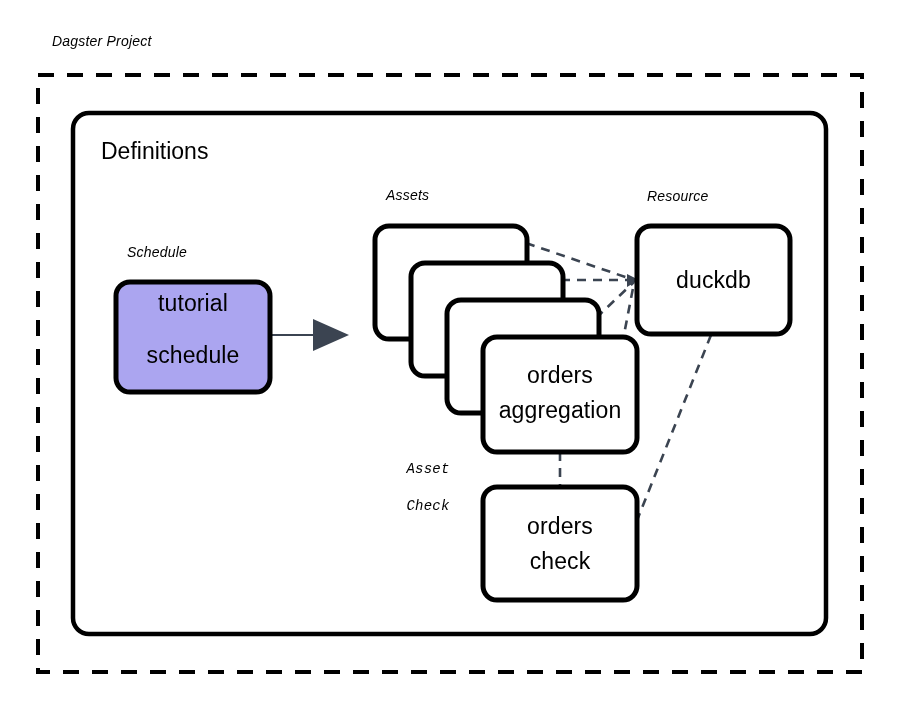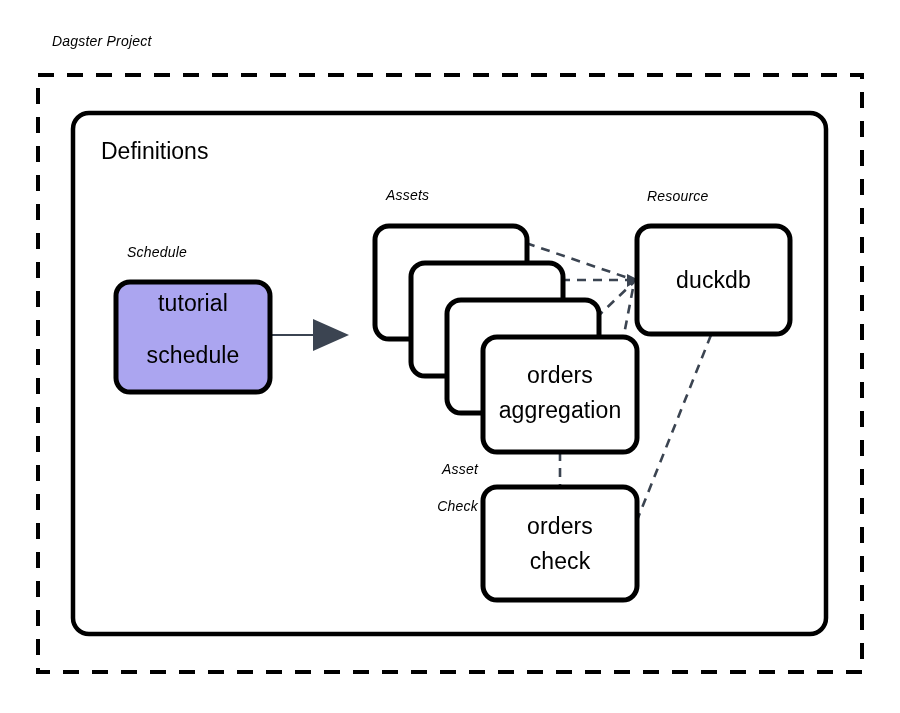--- a/index.html
+++ b/index.html
@@ -32,21 +32,22 @@
     line-height: 1.15;
   }
   
   .cap {
     font-style: italic;
     font-size: 14px;
     font-weight: 400;
     letter-spacing: 0.2px;
   }
   .cap-right {
-    text-align: right;
+    text-align: center;
+    font-family: Liberation Mono, monospace;
   }
   
   .boxlabel {
     font-size: 23px;
     text-align: center;
     font-style: normal;
     letter-spacing: 0.1px;
   }
   .sectionlabel {
     font-size: 23px;

